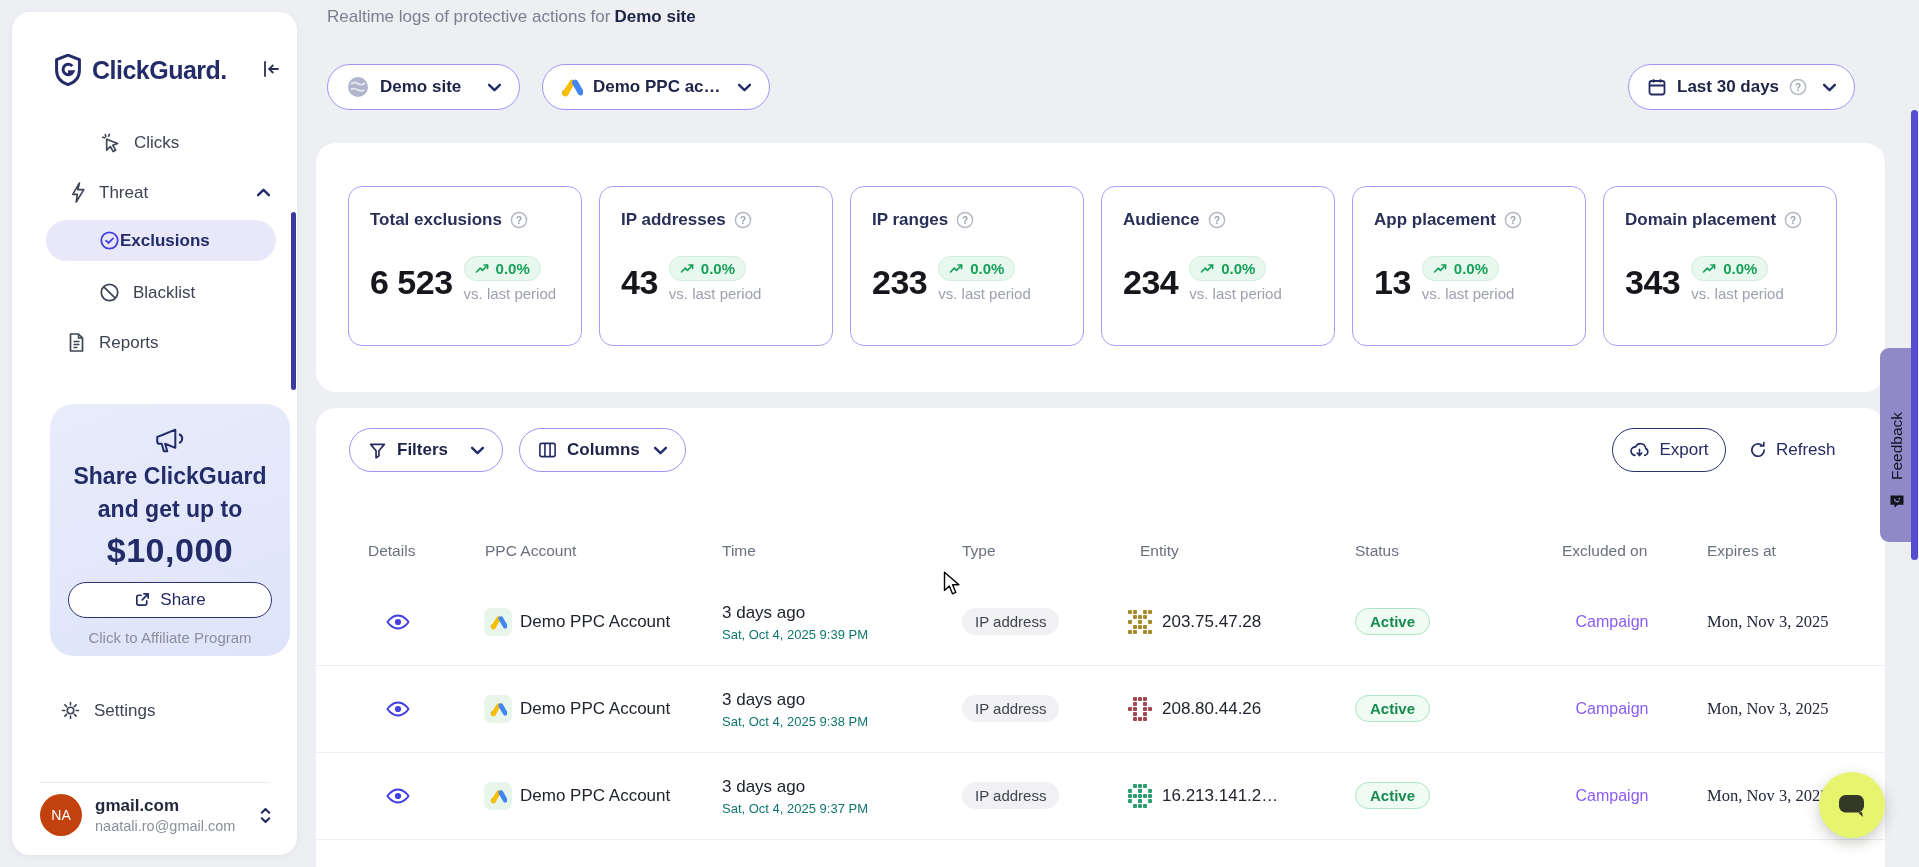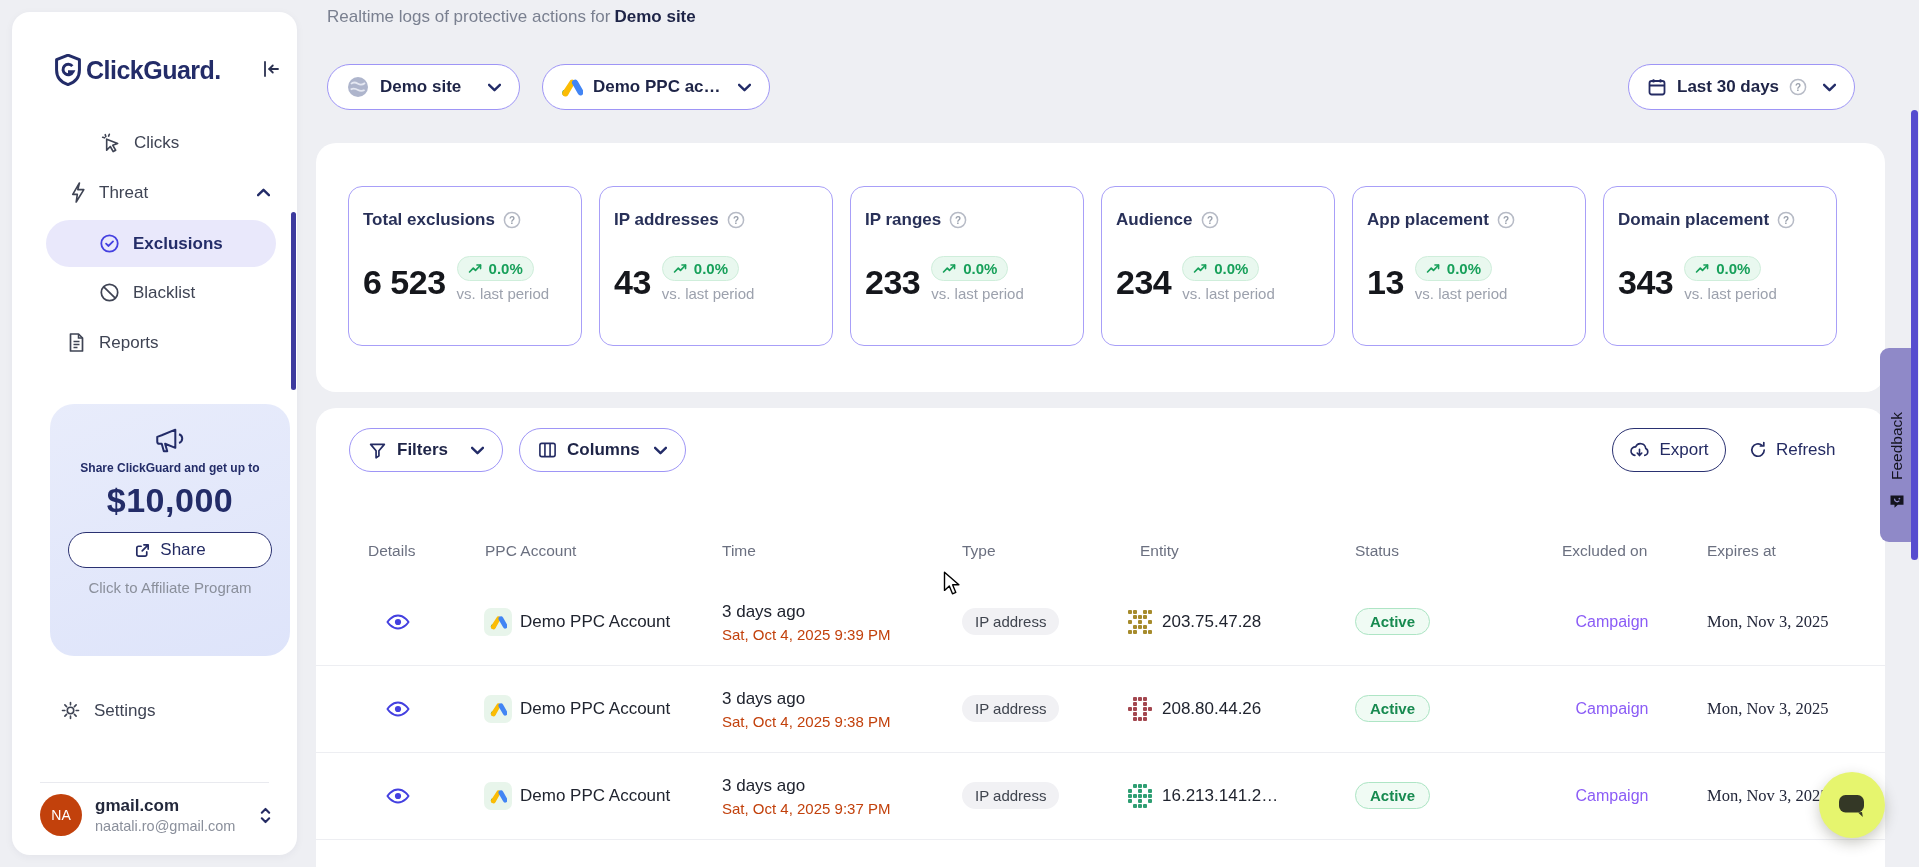--- a/index.html
+++ b/index.html
@@ -9,45 +9,45 @@
     background:#EEEFF3; font-family:"Liberation Sans", sans-serif;
     color:#1F2433;
   }
   svg { display:block; }
 
   
   .sidebar {
     position:absolute; left:12px; top:12px; width:285px; height:843px;
     background:#fff; border-radius:18px; box-shadow:0 2px 8px rgba(30,38,80,.05);
   }
-  .brand-row { position:absolute; left:42px; top:42px; display:flex; align-items:center; gap:4px; }
+  .brand-row { position:absolute; left:42px; top:42px; display:flex; align-items:center; gap:10px; }
   .brand-text { font-size:25px; font-weight:bold; color:#232C68; letter-spacing:-.5px; }
   .collapse-btn { position:absolute; right:16px; top:48px; cursor:pointer; }
   .nav-label { font-size:17px; color:#3F4454; }
   .nav-row { position:absolute; display:flex; align-items:center; gap:13px; cursor:pointer; }
   .nav-clicks { left:88px; top:120px; }
   .nav-threat { left:58px; top:170px; width:200px; }
   .nav-threat .chev { margin-left:auto; color:#232C68; }
   .nav-pill {
-    position:absolute; left:34px; top:208px; width:230px; height:47px;
-    background:#E9E8FB; border-radius:24px; display:flex; align-items:center; gap:13px;
+    position:absolute; left:34px; top:208px; width:230px; height:41px;
+    background:#E9E8FB; border-radius:24px; display:flex; align-items:center; 
     padding-left:53px; cursor:pointer;
   }
   .nav-pill .nav-label { color:#232C68; font-weight:bold; }
   .nav-blacklist { left:87px; top:270px; }
   .nav-reports { left:55px; top:320px; }
   .nav-settings { left:48px; top:688px; }
   .side-scroll { position:absolute; right:1px; top:200px; width:5px; height:178px; background:#3D3A9E; border-radius:3px; }
 
   .aff-card {
     position:absolute; left:38px; top:392px; width:240px; height:252px;
     background:linear-gradient(160deg,#E8ECFB,#DEE4FA); border-radius:24px; text-align:center;
   }
   .aff-icon { margin:20px auto 6px; width:34px; }
-  .aff-heading { font-size:12px; font-weight:bold; color:#232C68; line-height:1.45; padding:0 18px; }
+  .aff-heading { font-size:23px; font-weight:bold; color:#232C68; line-height:1.45; padding:0 18px; }
   .aff-amount { font-size:34px; font-weight:bold; color:#232C68; margin-top:4px; letter-spacing:.5px; }
   .aff-share {
     margin:12px auto 0; width:204px; height:36px; border:1.5px solid #2A3171; border-radius:18px;
     background:#fff; display:flex; align-items:center; justify-content:center; gap:9px;
     font-size:17px; color:#242B63; cursor:pointer;
   }
   .aff-hint { margin-top:11px; font-size:15px; color:#8A8F9B; cursor:pointer; }
 
   .side-divider { position:absolute; left:28px; right:28px; top:770px; height:1px; background:#E9EAEF; }
   .user-row { position:absolute; left:28px; top:782px; display:flex; align-items:center; gap:13px; width:232px; cursor:pointer; }
@@ -67,21 +67,21 @@
   }
   .pill-site { left:327px; width:193px; }
   .pill-account { left:542px; width:228px; }
   .pill-date { left:1628px; width:227px; }
   .chev-navy { color:#232C68; }
 
   
   .stats-panel { position:absolute; left:316px; top:143px; width:1569px; height:249px;
                  background:#fff; border-radius:20px; }
   .stats-row { position:absolute; left:32px; top:43px; display:flex; gap:17px; }
-  .stat-card { width:234px; height:160px; border:1.5px solid #A89FF8; border-radius:14px; padding:23px 14px; }
+  .stat-card { width:234px; height:160px; border:1.5px solid #A89FF8; border-radius:14px; padding:23px 21px; }
   .stat-label { display:flex; align-items:center; gap:8px; font-size:17px; font-weight:bold; color:#283058; }
   .stat-bottom { display:flex; align-items:flex-end; gap:11px; margin-top:26px; }
   .stat-value { font-size:34px; font-weight:bold; color:#15171C; letter-spacing:-.5px; }
   .stat-delta { display:inline-flex; align-items:center; gap:6px; background:#E9F8EF; border:1px solid #CFEEDB;
                 border-radius:13px; padding:3px 10px; font-size:15px; font-weight:bold; color:#17A05A; }
   .stat-caption { font-size:15px; color:#9CA1AD; margin-top:4px; }
 
   
   .table-panel { position:absolute; left:316px; top:408px; width:1569px; height:470px;
                  background:#fff; border-radius:20px 20px 0 0; overflow:hidden; }
@@ -107,21 +107,21 @@
 
   .rows { position:absolute; top:171px; left:0; width:100%; }
   .trow { position:relative; height:87px; border-bottom:1px solid #EDEEF2; cursor:pointer; }
   .cell { position:absolute; top:50%; transform:translateY(-50%); }
   .c-eye { left:70px; }
   .c-acc-icon { left:168px; width:28px; height:28px; border-radius:7px; background:#E8F5EB;
                 display:flex; align-items:center; justify-content:center; }
   .c-acc { left:204px; font-size:17px; color:#20242F; }
   .c-time { left:406px; }
   .time-main { font-size:17px; color:#20242F; }
-  .time-sub { font-size:15px; color:#c2410c; margin-top:4px; }
+  .time-sub { font-size:13px; color:#0f766e; margin-top:4px; }
   .c-type { left:646px; }
   .type-pill { background:#F1F1F4; border-radius:15px; padding:5px 13px; font-size:15px; color:#3F444E; }
   .c-ent-icon { left:812px; }
   .identicon { display:grid; grid-template-columns:repeat(5,1fr); grid-template-rows:repeat(5,1fr);
                gap:1px; width:24px; height:24px; }
   .identicon i { border-radius:1px; }
   .c-entity { left:846px; font-size:17px; color:#20242F; }
   .c-status { left:1039px; }
   .status-pill { background:#F0FBF4; border:1px solid #AEE5C5; border-radius:15px; padding:4px 14px;
                  font-size:15px; font-weight:bold; color:#178A50; }

